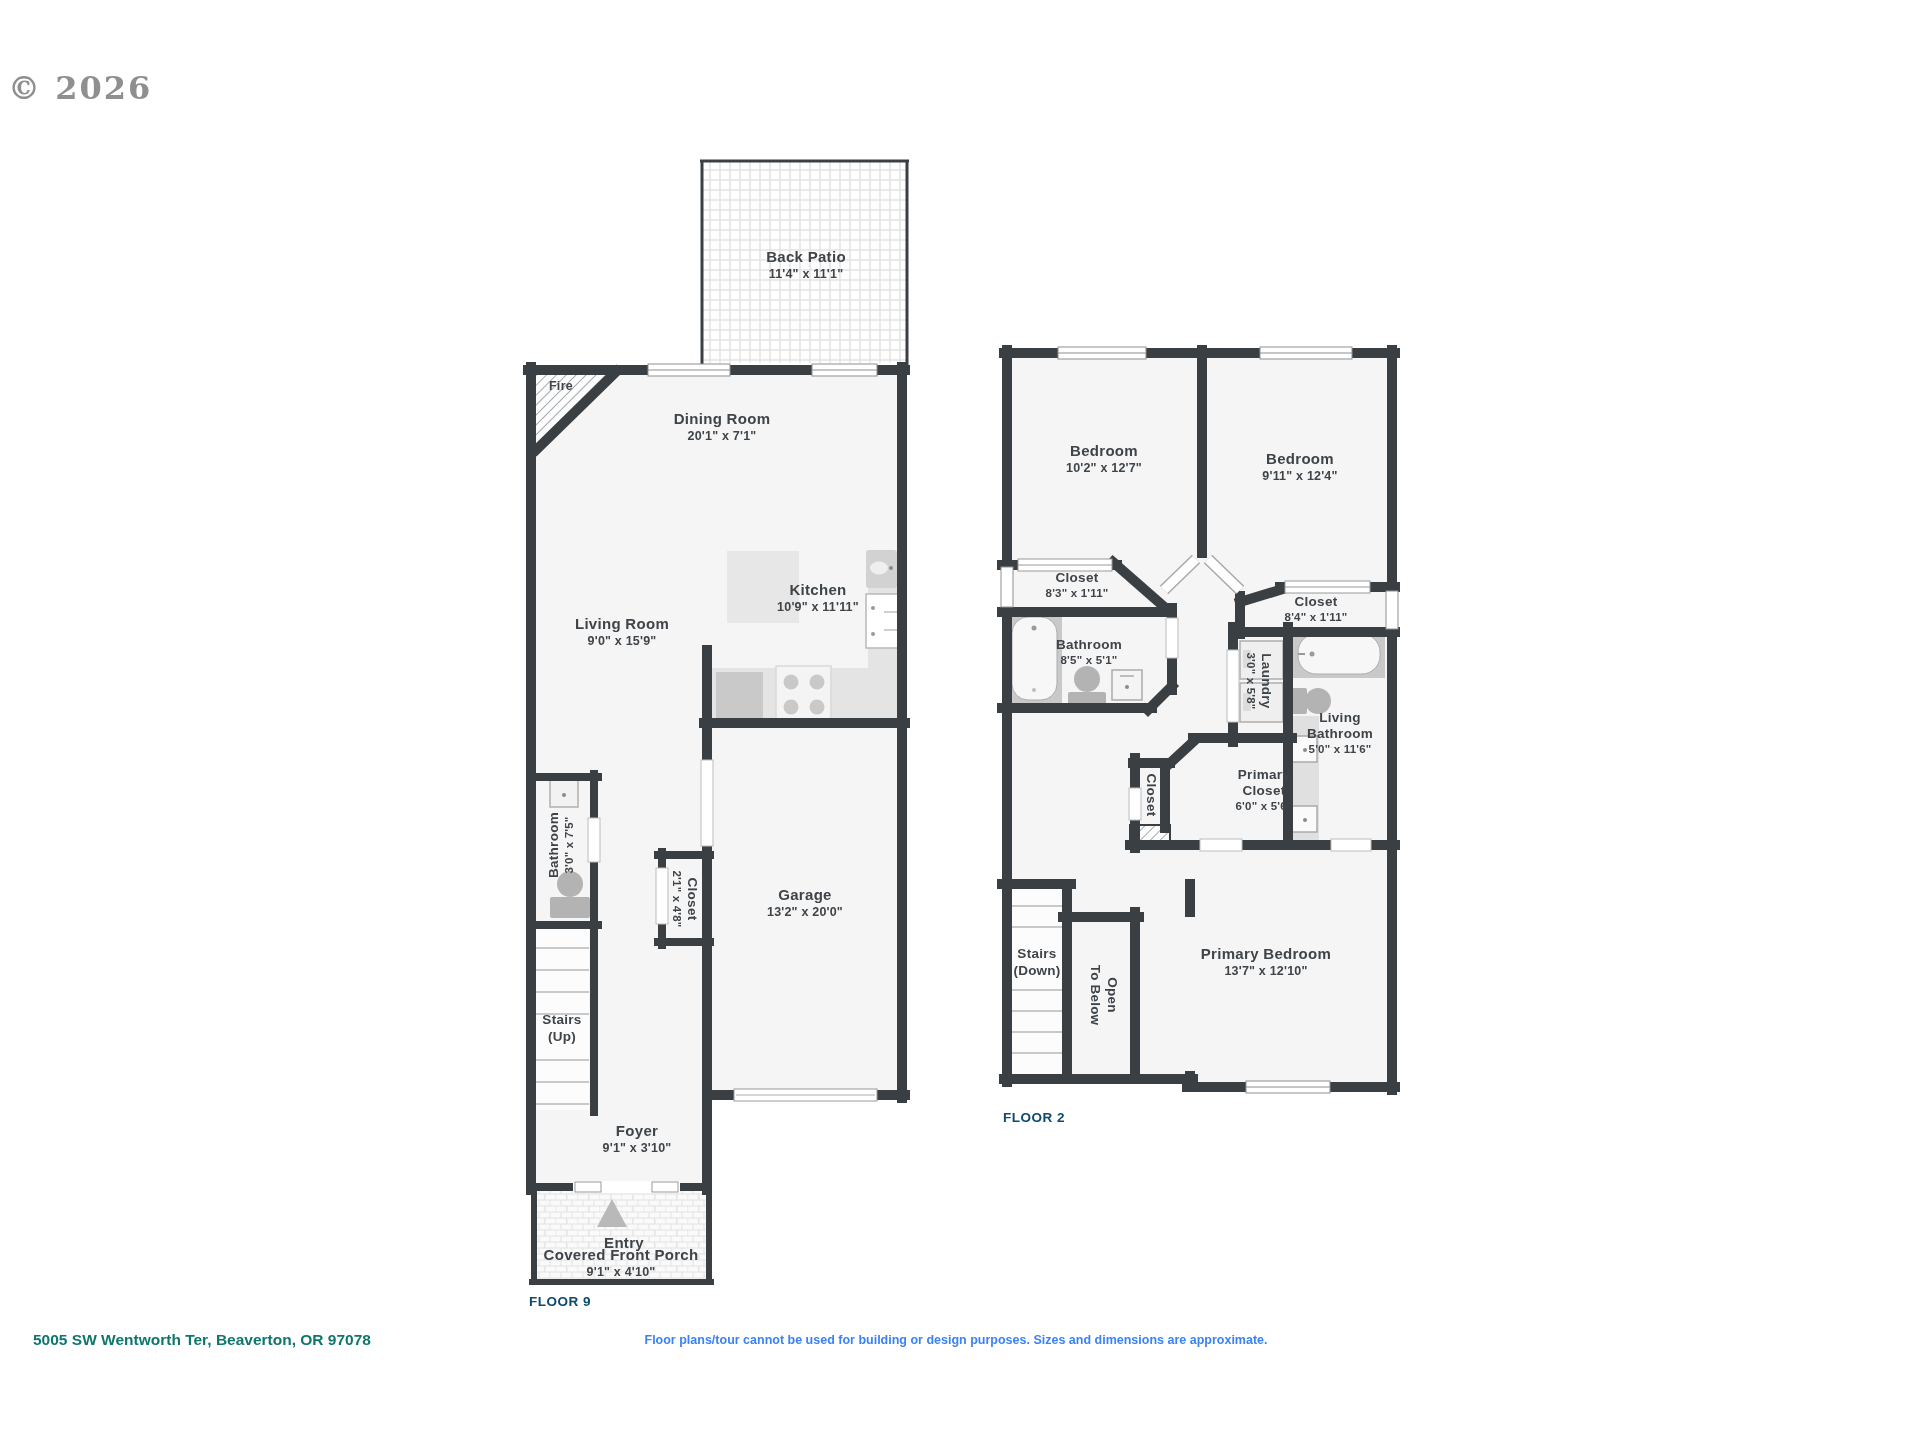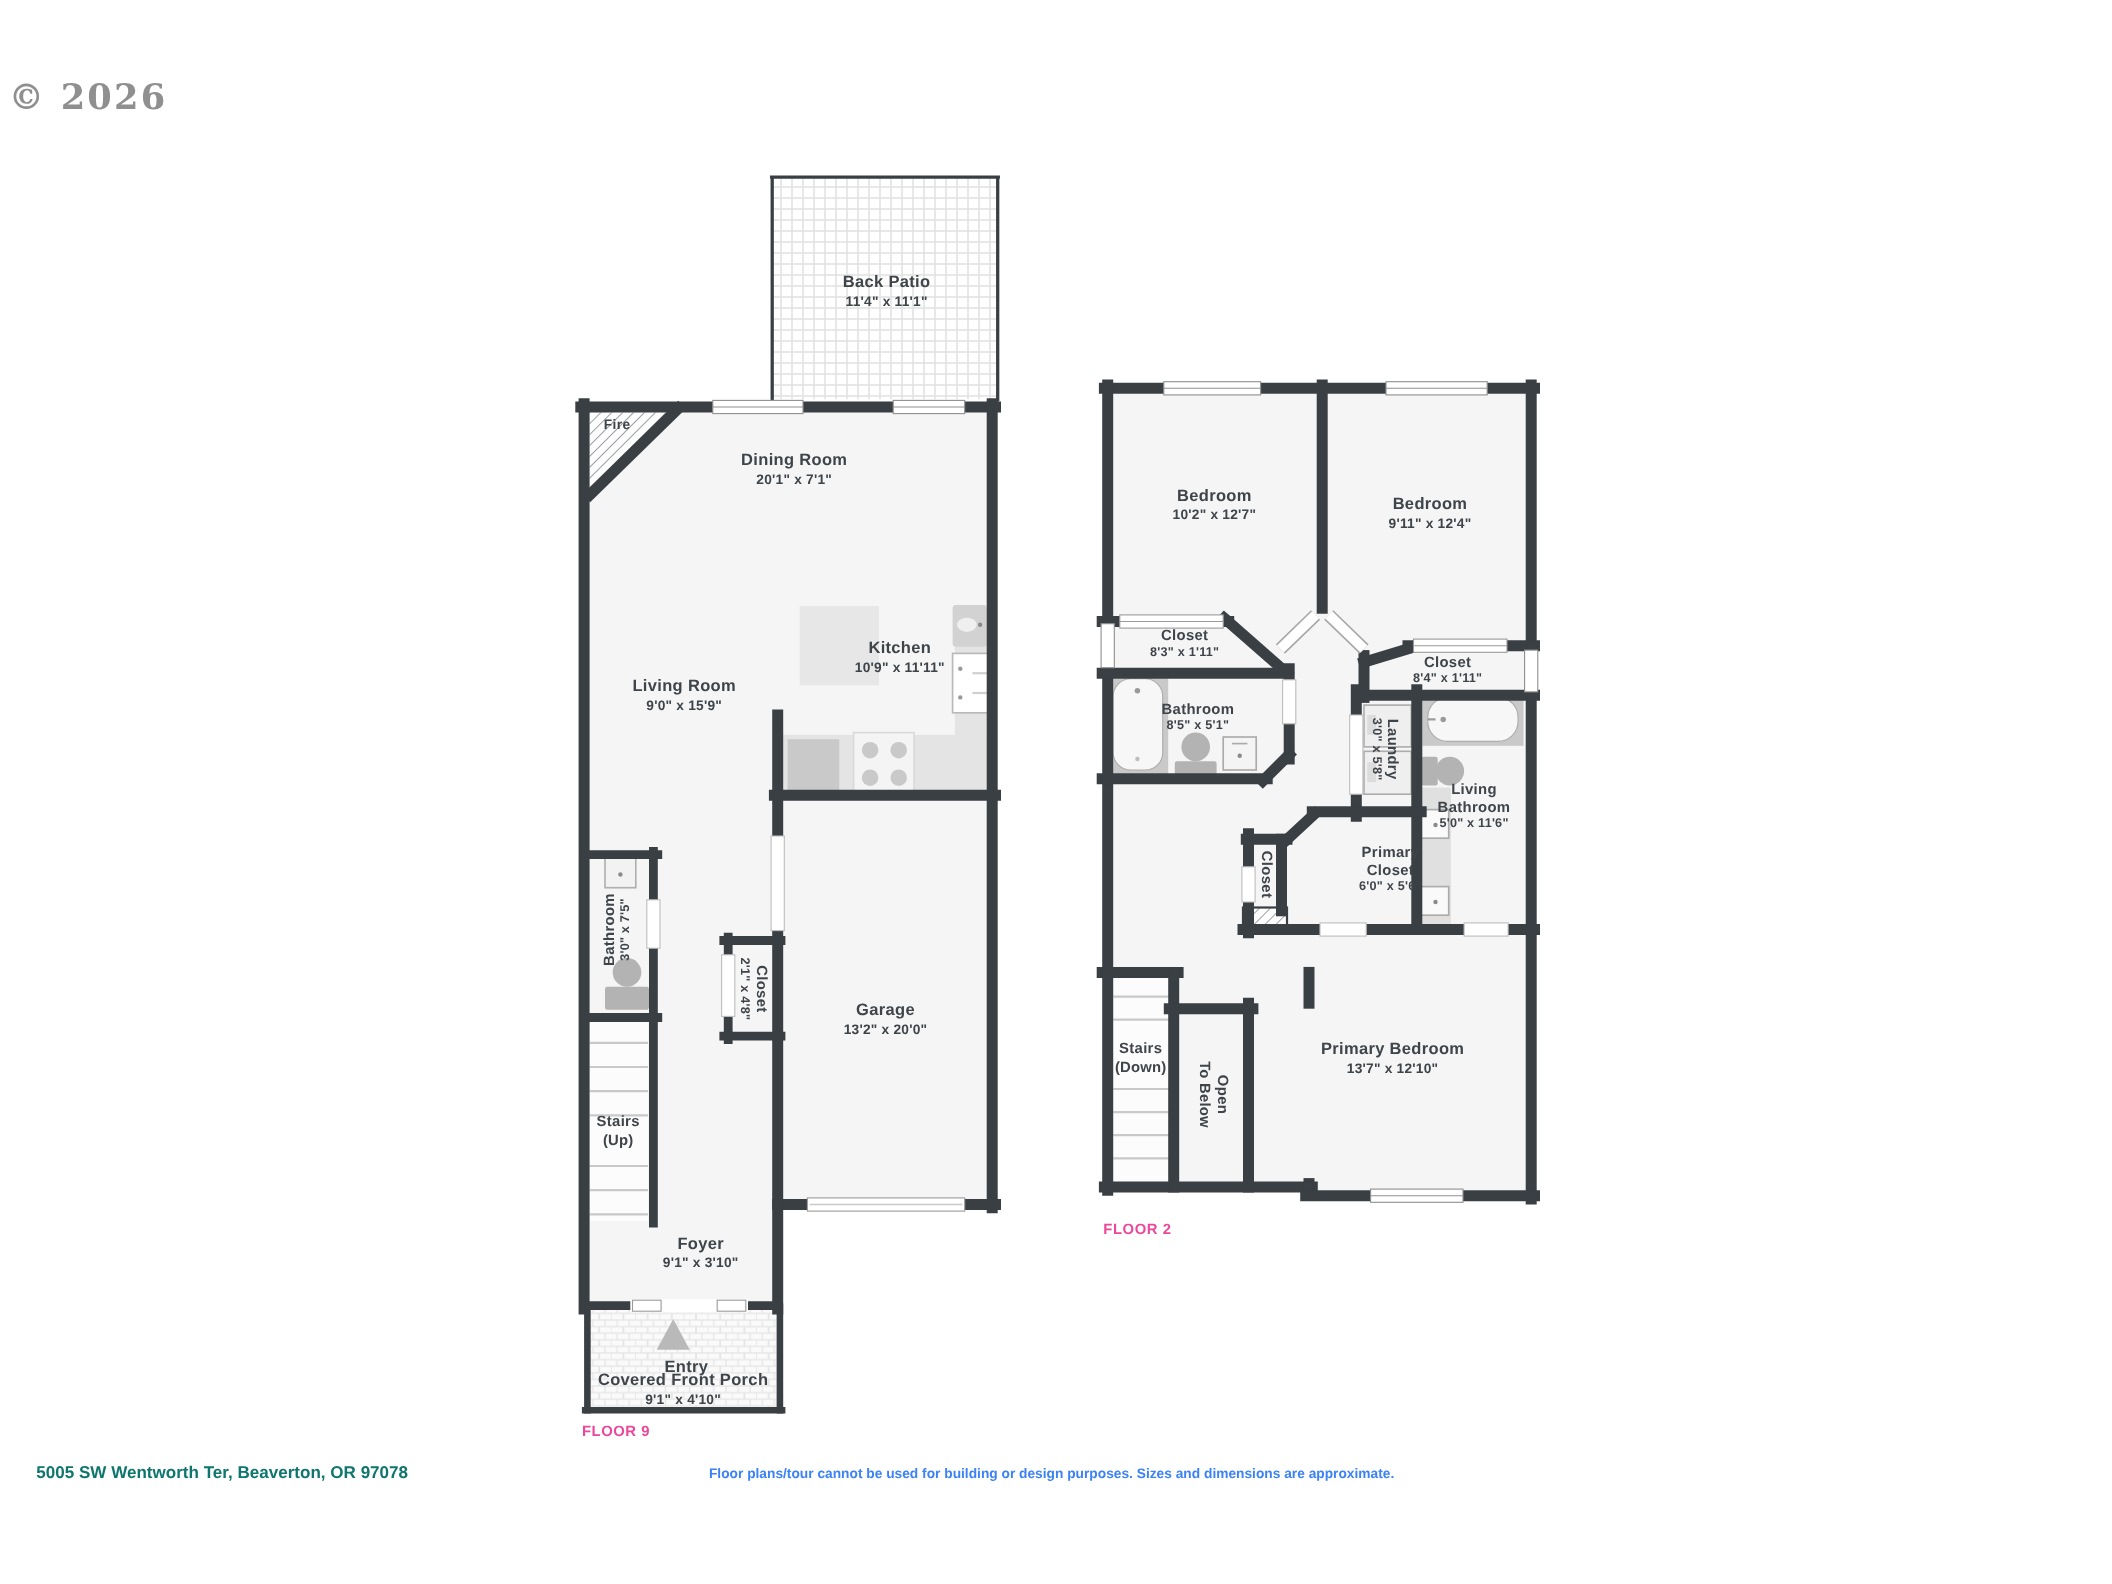--- a/index.html
+++ b/index.html
@@ -11,21 +11,21 @@
   .lbl .nm{display:block;font-size:15px;line-height:18px;letter-spacing:.3px;}
   .lbl .dm{display:block;font-size:12.5px;line-height:16px;letter-spacing:.2px;}
   .rotcw{transform:translate(-50%,-50%) rotate(90deg);}
   .rotccw{transform:translate(-50%,-50%) rotate(-90deg);}
   .sm .nm{font-size:13.5px;line-height:16px;}
   .sm .dm{font-size:11.5px;line-height:14px;}
   .wrap{white-space:normal;width:104px;}
   .stairs-lbl .dm{font-size:13.5px;line-height:17px;}
   .fire-lbl .nm{font-size:12.5px;}
   .floor-tag{position:absolute;transform:translate(0,-50%);font-size:13.5px;font-weight:700;
-             color:#ec4899;letter-spacing:.5px;z-index:5;}
+             color:#0c4a6e;letter-spacing:.5px;z-index:5;}
   .address{position:absolute;left:33px;top:1340px;transform:translate(0,-50%);
            font-size:15.5px;font-weight:700;color:#0f766e;z-index:5;}
   .disclaimer{position:absolute;left:956px;top:1340px;transform:translate(-50%,-50%);
               font-size:12.5px;font-weight:700;color:#3b82f6;z-index:5;}
   .copyright{position:absolute;left:8px;top:88px;transform:translate(0,-50%);
              font-family:"DejaVu Serif", serif;font-size:32px;font-weight:700;
              color:#8f8f8f;letter-spacing:2px;z-index:5;}
 </style>
 </head>
 <body>
@@ -316,21 +316,21 @@
   <span class="dm">3'0" x 7'5"</span>
 </div>
 <div class="lbl sm rotcw" style="left:685px;top:899px;">
   <span class="nm">Closet</span>
   <span class="dm">2'1" x 4'8"</span>
 </div>
 <div class="lbl stairs-lbl sm" style="left:562px;top:1028px;">
   <span class="nm">Stairs</span>
   <span class="dm">(Up)</span>
 </div>
-<div class="lbl" style="left:805px;top:903px;margin-top:24px;">
+<div class="lbl" style="left:805px;top:903px;">
   <span class="nm">Garage</span>
   <span class="dm">13'2" x 20'0"</span>
 </div>
 <div class="lbl" style="left:637px;top:1139px;">
   <span class="nm">Foyer</span>
   <span class="dm">9'1" x 3'10"</span>
 </div>
 <div class="lbl" style="left:624px;top:1243px;">
   <span class="nm">Entry</span>
 </div>

